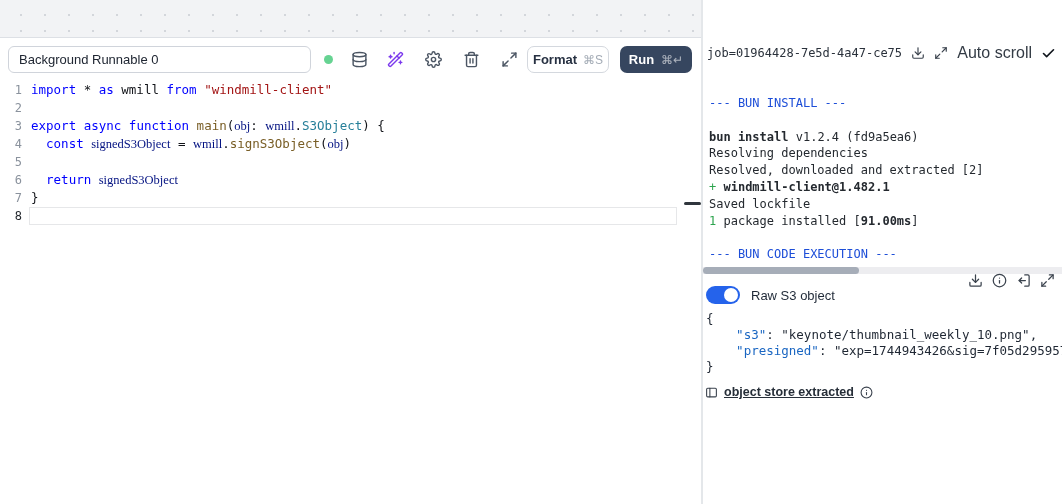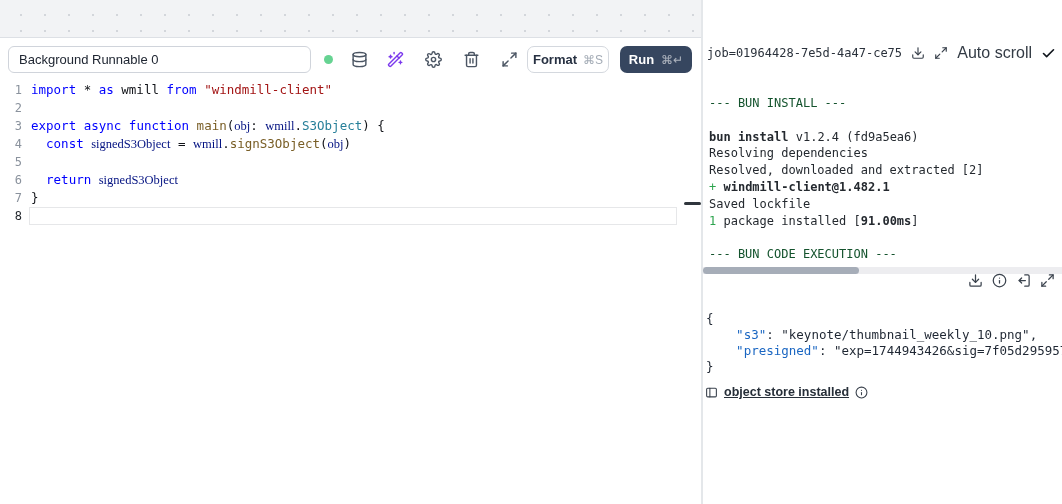--- a/index.html
+++ b/index.html
@@ -45,21 +45,21 @@
   #right-panel{position:absolute;left:703px;top:0;width:359px;height:504px;background:#ffffff;}
   #job-row{position:absolute;left:4px;right:6px;top:44px;height:18px;display:flex;align-items:center;gap:9px;}
   #job-id{flex:1;font-size:12px;color:#2a313b;white-space:nowrap;overflow:hidden;}
   .hicon{color:#3a424d;display:flex;align-items:center;cursor:pointer;background:none;border:none;padding:0;}
   .hicon svg{width:14px;height:14px;}
   #auto-scroll-label{font-size:16px;color:#333b45;white-space:nowrap;}
   #auto-scroll-check svg{width:15px;height:15px;color:#11161d;}
 
   #log{position:absolute;left:6px;right:0;top:95px;font-size:12px;line-height:16.8px;color:#24292f;white-space:pre;overflow:hidden;}
   #log .cline{height:16.8px;}
-  .c-dim{color:#14532d;} .c-b{font-weight:bold;color:#24292f;} .c-g{color:var(--success_green);}
+  .c-dim{color:#1d4ed8;} .c-b{font-weight:bold;color:#24292f;} .c-g{color:var(--success_green);}
 
   #hscrollbar{position:absolute;left:0;right:0;top:267px;height:7px;background:#ededf0;}
   #hscroll-thumb{position:absolute;left:0;top:0;width:156px;height:7px;background:#a6adb8;border-radius:4px;cursor:pointer;}
 
   #result-icons{position:absolute;top:273px;right:7px;display:flex;gap:9px;color:#3e4652;}
   #result-icons .hicon svg{width:15px;height:15px;}
 
   #toggle-row{position:absolute;left:3px;top:286px;display:flex;align-items:center;gap:11px;}
   #raw-toggle{width:34px;height:18px;border-radius:10px;background:var(--accent);position:relative;cursor:pointer;border:none;padding:0;}
   #raw-toggle .knob{position:absolute;right:2px;top:2px;width:14px;height:14px;border-radius:50%;background:#fff;}
@@ -213,31 +213,37 @@
     <button class="hicon">
       <svg viewBox="0 0 24 24" fill="none" stroke="currentColor" stroke-width="2" stroke-linecap="round" stroke-linejoin="round">
           <polyline points="15 3 21 3 21 9"></polyline>
           <polyline points="9 21 3 21 3 15"></polyline>
           <line x1="21" y1="3" x2="14" y2="10"></line>
           <line x1="3" y1="21" x2="10" y2="14"></line>
         </svg>
     </button>
   </div>
 
+  <div id="toggle-row">
+    <button id="raw-toggle">
+        <span class="knob"></span>
+      </button>
+    <span id="toggle-label">Raw S3 object</span>
+  </div>
 
   <div id="json" class="mono"><div class="cline"><span>{</span></div><div class="cline"><span>    </span><span class="c-jk">"s3"</span><span>: </span><span class="c-jv">"keynote/thumbnail_weekly_10.png"</span><span>,</span></div><div class="cline"><span>    </span><span class="c-jk">"presigned"</span><span>: </span><span class="c-jv">"exp=1744943426&amp;sig=7f05d29595703</span></div><div class="cline"><span>}</span></div></div>
 
   <div id="explorer-row">
     <span class="hicon">
       <svg viewBox="0 0 24 24" fill="none" stroke="currentColor" stroke-width="2" stroke-linecap="round" stroke-linejoin="round">
           <rect x="3" y="4" width="18" height="16" rx="2"></rect>
           <line x1="9" y1="4" x2="9" y2="20"></line>
         </svg>
     </span>
-    <a id="explorer-link">object store installed</a>
+    <a id="explorer-link">object store extracted</a>
     <span class="hicon">
       <svg viewBox="0 0 24 24" fill="none" stroke="currentColor" stroke-width="2" stroke-linecap="round" stroke-linejoin="round">
           <circle cx="12" cy="12" r="10"></circle>
           <line x1="12" y1="16" x2="12" y2="12"></line>
           <line x1="12" y1="8" x2="12.01" y2="8"></line>
         </svg>
     </span>
   </div>
 
 </div>

